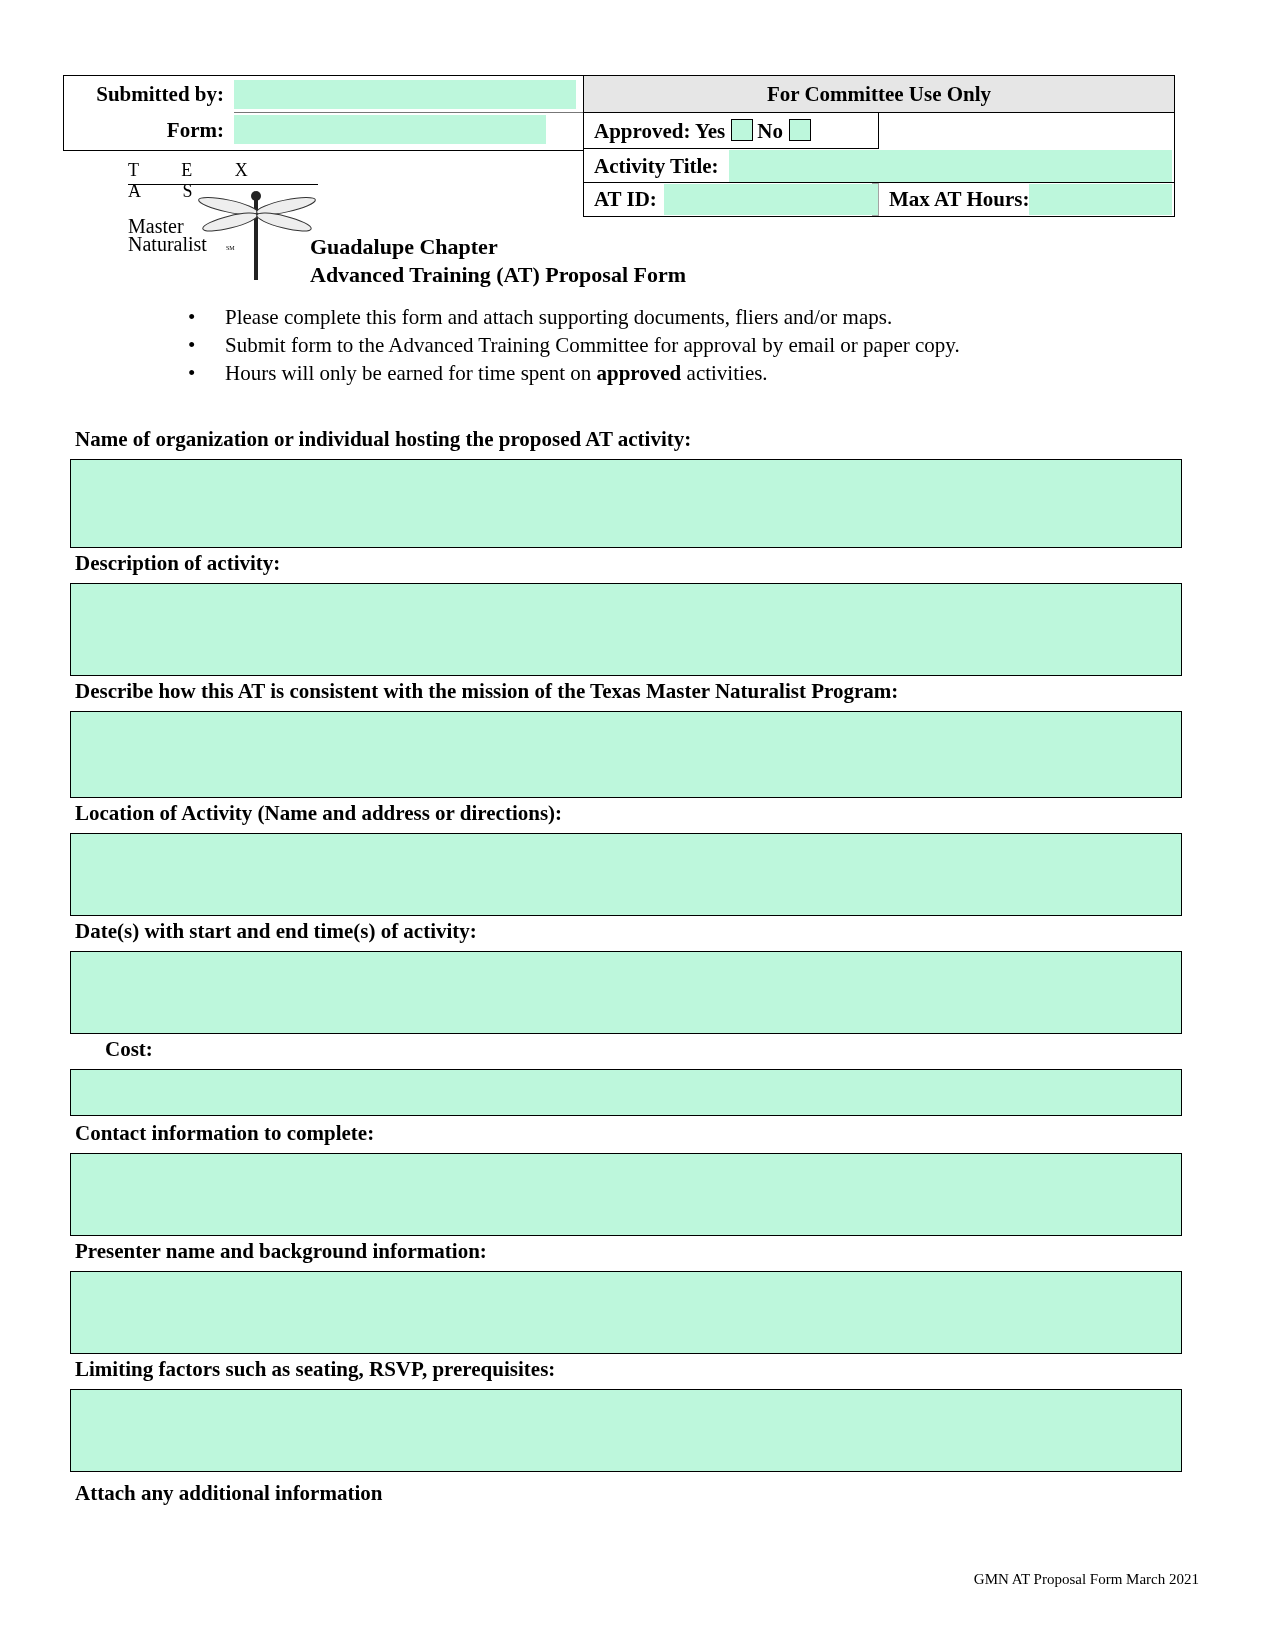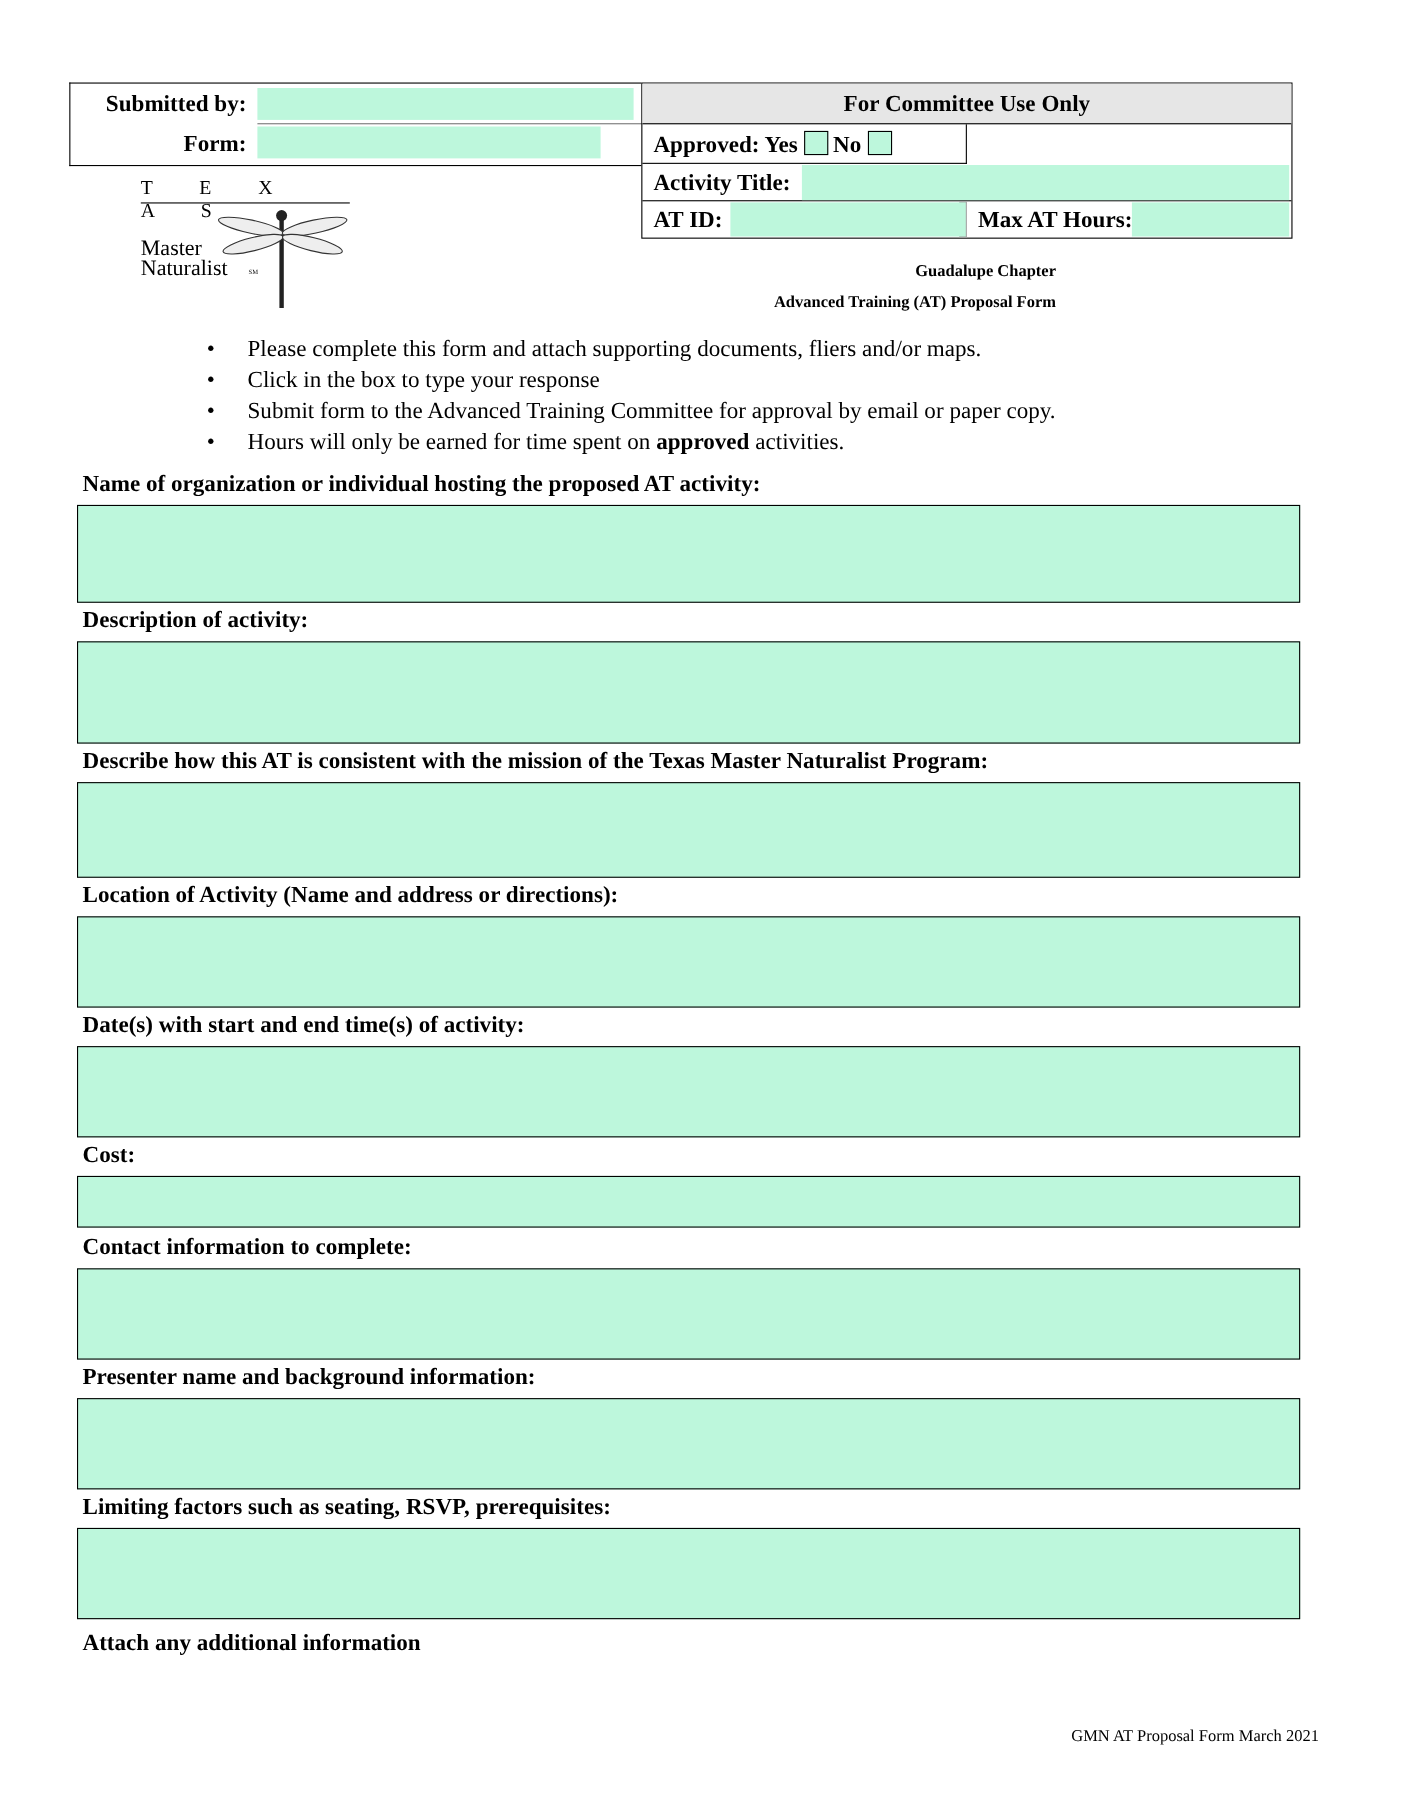--- a/index.html
+++ b/index.html
@@ -56,48 +56,47 @@
   <svg class="abs" style="left:70px;top:28px;" width="120" height="92">
     <line x1="58" y1="8" x2="58" y2="92" stroke="#222" stroke-width="4"></line>
     <circle cx="58" cy="8" r="5" fill="#222"></circle>
     <ellipse cx="30" cy="18" rx="30" ry="6" fill="#eee" stroke="#333" transform="rotate(12 30 18)"></ellipse>
     <ellipse cx="88" cy="18" rx="30" ry="6" fill="#eee" stroke="#333" transform="rotate(-12 88 18)"></ellipse>
     <ellipse cx="32" cy="34" rx="28" ry="6" fill="#eee" stroke="#333" transform="rotate(-14 32 34)"></ellipse>
     <ellipse cx="86" cy="34" rx="28" ry="6" fill="#eee" stroke="#333" transform="rotate(14 86 34)"></ellipse>
   </svg>
 </div>
 
-<div class="abs" style="left:310px;top:233px;width:650px;text-align:right;font-weight:bold;font-size:15px;line-height:28px;">
+<div class="abs" style="left:310px;top:233px;width:650px;text-align:left;font-weight:bold;font-size:22px;line-height:28px;">
   <div>Guadalupe Chapter</div>
   <div>Advanced Training (AT) Proposal Form</div>
 </div>
 
 <ul class="bul">
   <li>Please complete this form and attach supporting documents, fliers and/or maps.</li>
-  <li>Click in the box to type your response</li>
   <li>Submit form to the Advanced Training Committee for approval by email or paper copy.</li>
   <li><span>Hours will only be earned for time spent on </span><b>approved</b><span> activities.</span></li>
 </ul>
 
 <div class="sec-label" style="top:427px;">Name of organization or individual hosting the proposed AT activity:</div>
 <div class="box" style="top:459px;height:89px;"></div>
 
 <div class="sec-label" style="top:551px;">Description of activity:</div>
 <div class="box" style="top:583px;height:93px;"></div>
 
 <div class="sec-label" style="top:679px;">Describe how this AT is consistent with the mission of the Texas Master Naturalist Program:</div>
 <div class="box" style="top:711px;height:87px;"></div>
 
 <div class="sec-label" style="top:801px;">Location of Activity (Name and address or directions):</div>
 <div class="box" style="top:833px;height:83px;"></div>
 
 <div class="sec-label" style="top:919px;">Date(s) with start and end time(s) of activity:</div>
 <div class="box" style="top:951px;height:83px;"></div>
 
-<div class="sec-label" style="top:1037px;">Cost:</div>
+<div class="sec-label" style="top:1037px;margin-left:30px;">Cost:</div>
 <div class="box" style="top:1069px;height:47px;"></div>
 
 <div class="sec-label" style="top:1121px;">Contact information to complete:</div>
 <div class="box" style="top:1153px;height:83px;"></div>
 
 <div class="sec-label" style="top:1239px;">Presenter name and background information:</div>
 <div class="box" style="top:1271px;height:83px;"></div>
 
 <div class="sec-label" style="top:1357px;">Limiting factors such as seating, RSVP, prerequisites:</div>
 <div class="box" style="top:1389px;height:83px;"></div>

